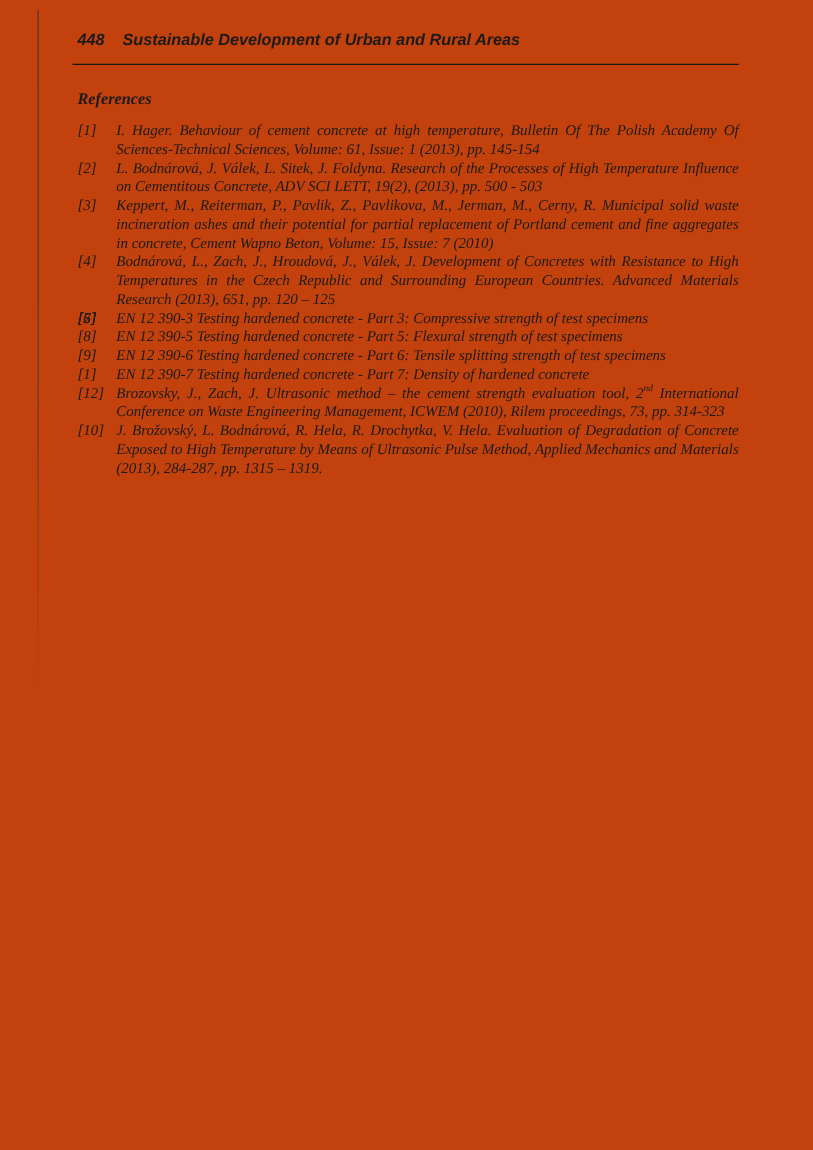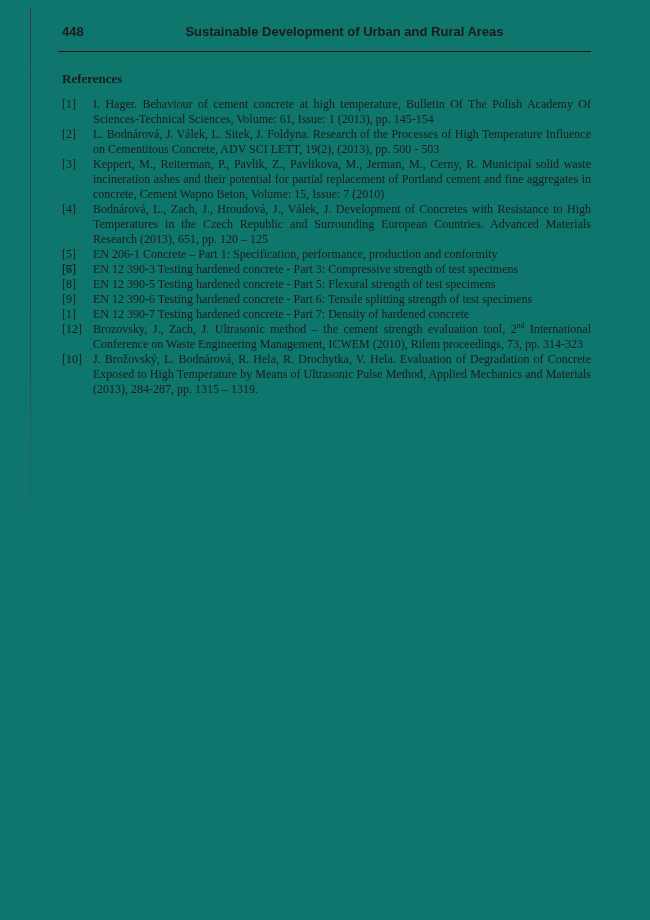--- a/index.html
+++ b/index.html
@@ -4,24 +4,25 @@
 <style>
   html, body {
     margin: 0;
     padding: 0;
     background: #ffffff;
   }
   .page {
     position: relative;
     width: 650px;
     height: 920px;
-    background: #0f766e;
+    background: #c2410c;
     font-family: "Liberation Serif", serif;
     color: #1b1b1b;
     overflow: hidden;
+    font-style: italic;
   }
   
   .scan-line {
     position: absolute;
     left: 30px;
     top: 8px;
     width: 1px;
     height: 542px;
     background: linear-gradient(to bottom,
       rgba(55,55,55,0.85) 0%,
@@ -40,21 +41,21 @@
     font-size: 13px;
     line-height: 15px;
   }
   .page-num {
     position: absolute;
     left: 4px;
     top: 0;
   }
   .running-title {
     display: block;
-    text-align: center;
+    text-align: left;
     padding-left: 40px;
   }
   .rule {
     position: absolute;
     top: 51px;
     left: 58px;
     width: 533px;
     height: 1.4px;
     background: #171717;
   }
@@ -106,21 +107,21 @@
 
   <div class="rule"></div>
 
   <h2 class="refs-heading">References</h2>
 
   <div class="refs-list" id="refs-list">
       <div class="ref"><span class="num">[1]</span><span>I. Hager. Behaviour of cement concrete at high temperature, Bulletin Of The Polish Academy Of Sciences-Technical Sciences, Volume: 61, Issue: 1 (2013), pp. 145-154</span></div>
       <div class="ref"><span class="num">[2]</span><span>L. Bodnárová, J. Válek, L. Sitek, J. Foldyna. Research of the Processes of High Temperature Influence on Cementitous Concrete, ADV SCI LETT, 19(2), (2013), pp. 500 - 503</span></div>
       <div class="ref"><span class="num">[3]</span><span>Keppert, M., Reiterman, P., Pavlik, Z., Pavlikova, M., Jerman, M., Cerny, R. Municipal solid waste incineration ashes and their potential for partial replacement of Portland cement and fine aggregates in concrete, Cement Wapno Beton, Volume: 15, Issue: 7 (2010)</span></div>
       <div class="ref"><span class="num">[4]</span><span>Bodnárová, L., Zach, J., Hroudová, J., Válek, J. Development of Concretes with Resistance to High Temperatures in the Czech Republic and Surrounding European Countries. Advanced Materials Research (2013), 651, pp. 120 – 125</span></div>
-      <div class="ref"><span class="num">[5]</span><span>EN 206-1 Concrete – Part 1: Specification, performance, production and conformity</span></div>
+      <div class="ref"><span class="num">[5]</span></div>
       <div class="ref"><span class="num">[6]</span></div>
       <div class="ref"><span class="num">[7]</span><span>EN 12 390-3 Testing hardened concrete - Part 3: Compressive strength of test specimens</span></div>
       <div class="ref"><span class="num">[8]</span><span>EN 12 390-5 Testing hardened concrete - Part 5: Flexural strength of test specimens</span></div>
       <div class="ref"><span class="num">[9]</span><span>EN 12 390-6 Testing hardened concrete - Part 6: Tensile splitting strength of test specimens</span></div>
       <div class="ref"><span class="num">[1]</span><span>EN 12 390-7 Testing hardened concrete - Part 7: Density of hardened concrete</span></div>
       <div class="ref"><span class="num">[12]</span><span>Brozovsky, J., Zach, J. Ultrasonic method – the cement strength evaluation tool, 2<sup>nd</sup> International Conference on Waste Engineering Management, ICWEM (2010), Rilem proceedings, 73, pp. 314-323</span></div>
       <div class="ref"><span class="num">[10]</span><span>J. Brožovský, L. Bodnárová, R. Hela, R. Drochytka, V. Hela. Evaluation of Degradation of Concrete Exposed to High Temperature by Means of Ultrasonic Pulse Method, Applied Mechanics and Materials (2013), 284-287, pp. 1315 – 1319.</span></div>
     </div>
 </div>
 

